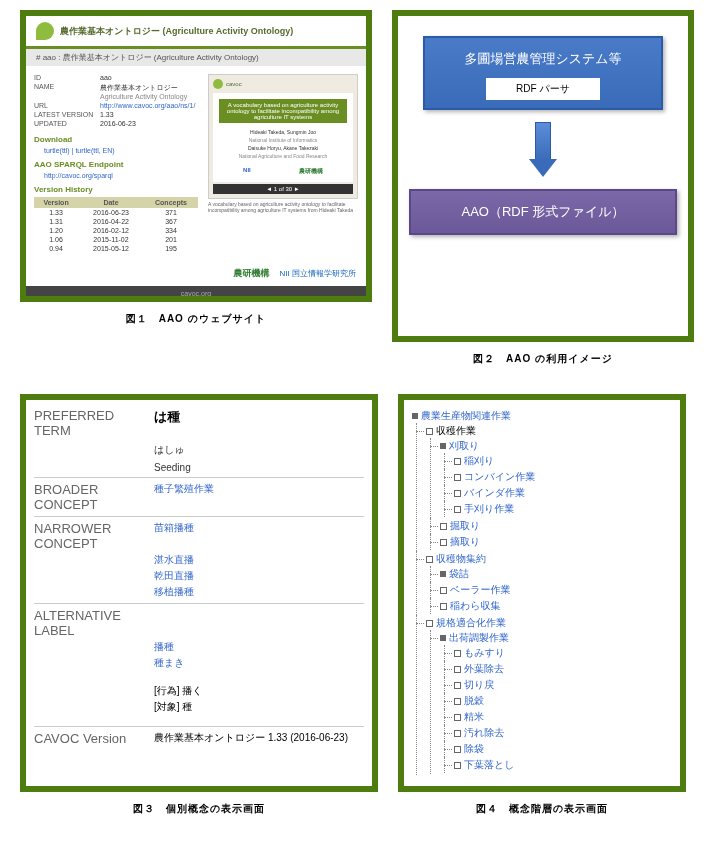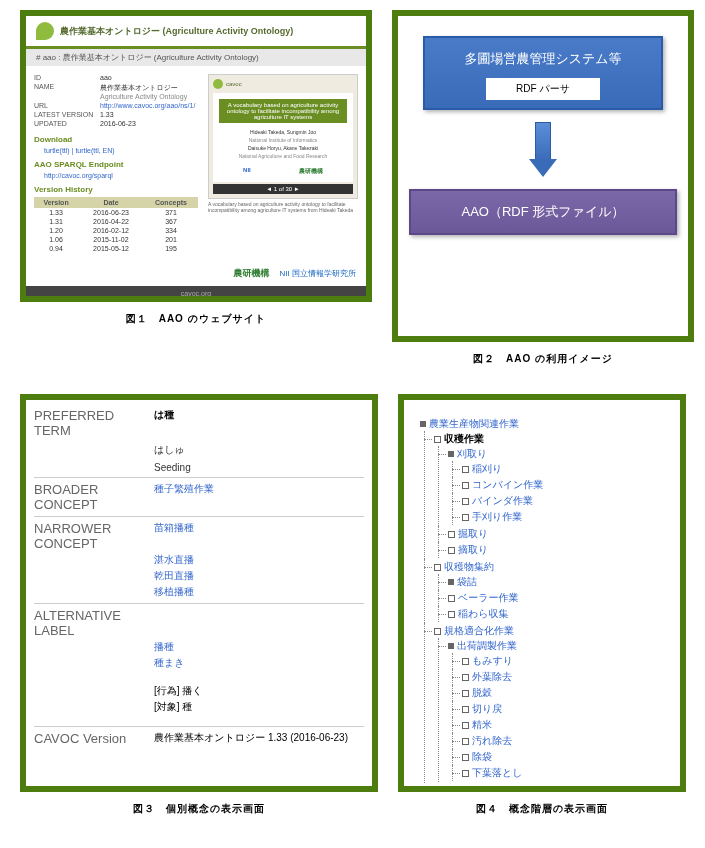--- a/index.html
+++ b/index.html
@@ -50,37 +50,37 @@
 .f2-arrow{width:22px;height:55px;margin:12px 0;position:relative}
 .f2-arrow-shaft{width:14px;height:38px;background:linear-gradient(#5b8dd8,#3a6bb8);margin:0 auto;border:1px solid #2a5ba8}
 .f2-arrow-head{width:0;height:0;border-left:14px solid transparent;border-right:14px solid transparent;border-top:18px solid #3a6bb8;position:absolute;bottom:0;left:-3px}
 .f2-box2{background:linear-gradient(#7b68a8,#6b5898);border:2px solid #5b4888;width:220px;padding:12px 22px;color:#fff;text-align:center;font-size:13px;box-shadow:2px 2px 4px rgba(0,0,0,0.3)}
 
 
 .fig3{width:330px;height:370px;padding:8px;font-size:10px}
 .f3-row{display:flex;margin-bottom:2px}
 .f3-lbl{width:120px;color:#666;font-size:13px}
 .f3-val{flex:1}
-.f3-main{font-weight:bold;font-size:10px}
+.f3-main{font-weight:bold;font-size:13px}
 .f3-sub{margin-top:3px;color:#333}
 .f3-link{color:#3366cc}
 .f3-sp{height:12px}
 
 
 .fig4{width:260px;height:370px;padding:8px;font-size:10px;overflow:hidden}
-.tree{list-style:none;padding-left:0;margin:8px}
+.tree{list-style:none;padding-left:0;margin:0}
 .tree ul{list-style:none;padding-left:14px;margin:0}
 .tree li{position:relative;padding:1px 0}
 .tree li::before{content:"";position:absolute;left:-10px;top:0;border-left:1px dotted #888;height:100%}
 .tree li::after{content:"";position:absolute;left:-10px;top:8px;border-top:1px dotted #888;width:8px}
 .tree>li::before,.tree>li::after{display:none}
 .bul{display:inline-block;width:6px;height:6px;background:#666;margin-right:3px;vertical-align:middle}
 .bul.open{background:#fff;border:1px solid #666;width:5px;height:5px}
 .tlink{color:#3366cc}
-.tbold{font-weight:bold;color:#000}
+.tbold{font-weight:normal;color:#000}
 </style>
 </head>
 <body>
 
 <div class="page">
 
 <div class="row">
 
 <div>
 <div class="panel fig1">
@@ -284,22 +284,22 @@
   <li><span class="bul"></span><span class="tlink">袋詰</span></li>
   <li><span class="bul open"></span><span class="tlink">ベーラー作業</span></li>
   <li><span class="bul open"></span><span class="tlink">稲わら収集</span></li>
   </ul></li>
  <li><span class="bul open"></span><span class="tlink">規格適合化作業</span>
   <ul>
   <li><span class="bul"></span><span class="tlink">出荷調製作業</span>
    <ul>
    <li><span class="bul open"></span><span class="tlink">もみすり</span></li>
    <li><span class="bul open"></span><span class="tlink">外葉除去</span></li>
+   <li><span class="bul open"></span><span class="tlink">切り戻</span></li>
    <li><span class="bul open"></span><span class="tlink">脱穀</span></li>
-   <li><span class="bul open"></span><span class="tlink">切り戻</span></li>
    <li><span class="bul open"></span><span class="tlink">精米</span></li>
    <li><span class="bul open"></span><span class="tlink">汚れ除去</span></li>
    <li><span class="bul open"></span><span class="tlink">除袋</span></li>
    <li><span class="bul open"></span><span class="tlink">下葉落とし</span></li>
 
    </ul></li>
 
   </ul></li>
  </ul></li>
 </ul>

